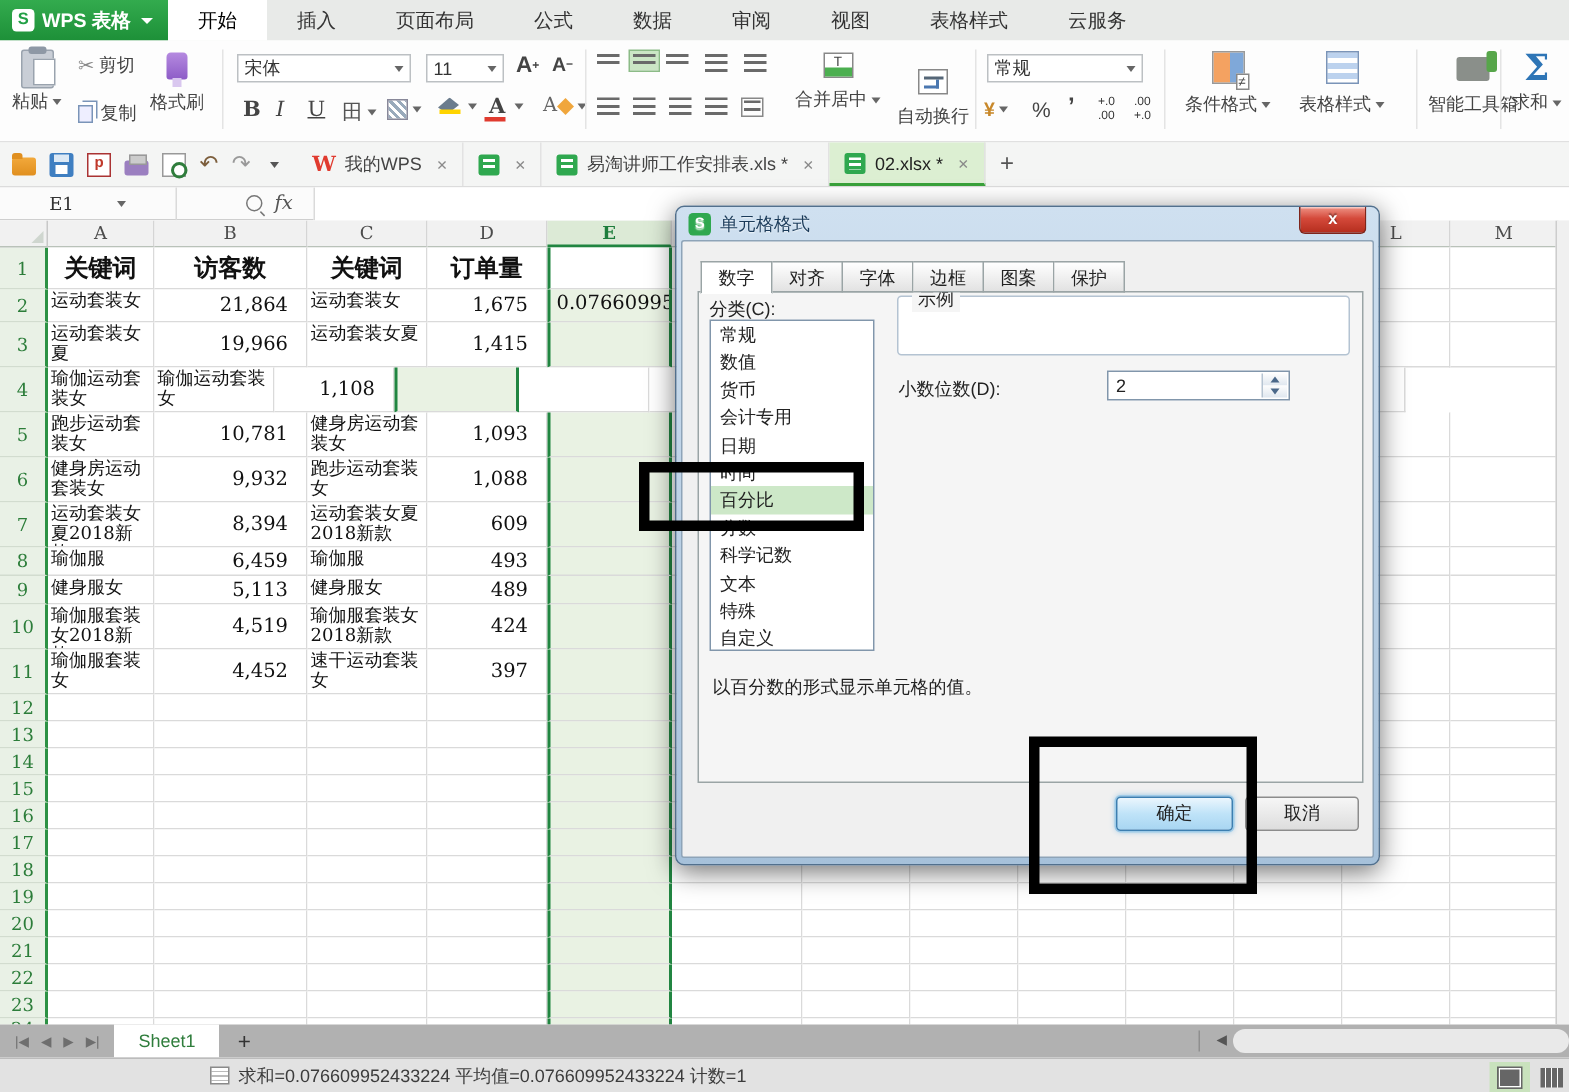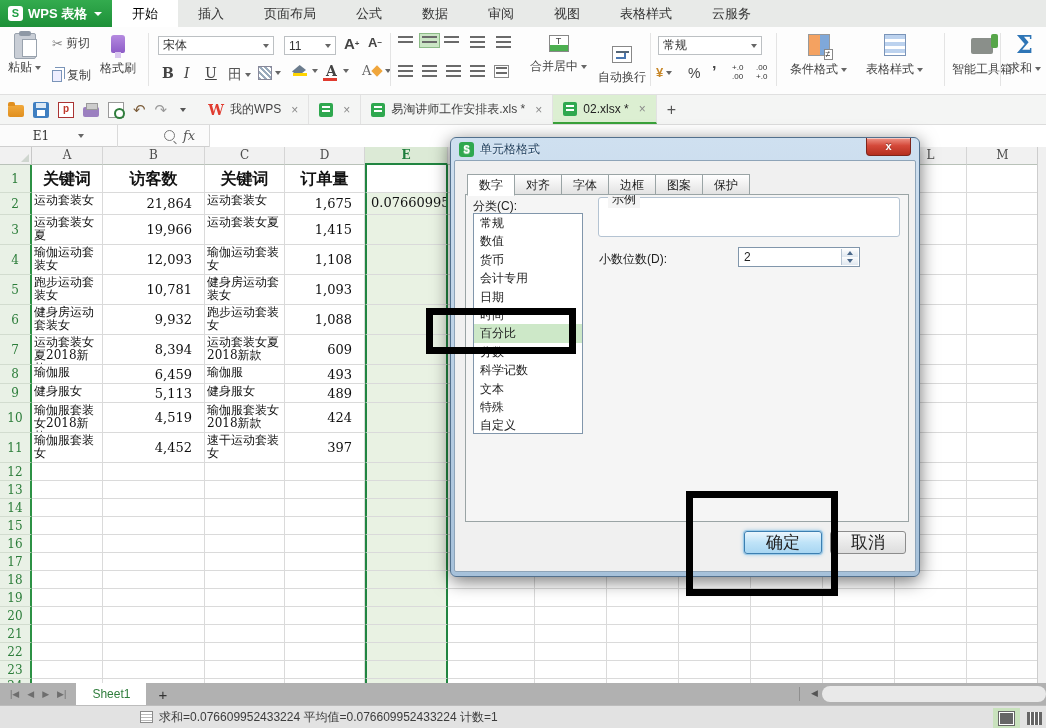--- a/index.html
+++ b/index.html
@@ -121,21 +121,21 @@
   #samplebox{position:absolute;left:132px;top:2px;width:302px;height:40px;border:1px solid #b4c3d2;border-radius:3px;background:#fff}
   #samplelegend{position:absolute;left:142px;top:-4px;background:#f5f5f5;padding:0 4px}
   #declabel{position:absolute;left:133px;top:56px}
   #spin{position:absolute;left:272px;top:52px;width:122px;height:20px;background:#fff;border:1px solid #8196ab;display:flex;align-items:center;padding-left:5px;font-size:12px}
   #spinbtns{position:absolute;right:1px;top:1px;width:17px;height:16px;display:flex;flex-direction:column;border-left:1px solid #b6c4d2}
   .sb{flex:1;background:linear-gradient(180deg,#fdfdfd,#dfe7ef);display:flex;align-items:center;justify-content:center}
   .sb .tri{width:0;height:0;border-left:3px solid transparent;border-right:3px solid transparent}
   .tri.up{border-bottom:4px solid #4a688a}
   .tri.dn{border-top:4px solid #4a688a}
   #ddesc{position:absolute;left:9px;top:255px;width:420px}
-  .dbtn{position:absolute;top:370px;height:23px;font-size:17px;text-align:center;line-height:21px;border-radius:3px}
+  .dbtn{position:absolute;top:370px;height:23px;font-size:12px;text-align:center;line-height:21px;border-radius:3px}
   #okbtn{left:289px;width:78px;background:linear-gradient(180deg,#ebf6fd,#bfe3f8 50%,#a8d6f2);border:1px solid #3c7fb1;box-shadow:0 0 0 1px #9ecbe8, 0 0 4px #7ab8e0}
   #cancelbtn{left:375px;width:76px;background:linear-gradient(180deg,#f6f6f6,#dddddd);border:1px solid #8c8c8c}
   
   .anno{position:absolute;border:7px solid #000;background:transparent;z-index:20}
   #anno1{left:426px;top:308px;width:150px;height:46px}
   #anno2{left:686px;top:491px;width:152px;height:105px}
 </style>
 </head>
 <body>
 
@@ -407,21 +407,20 @@
         <div class="cell c8" style="width: 72px;"></div>
         <div class="cell c9" style="width: 72px;"></div>
         <div class="cell c10" style="width: 72px;"></div>
         <div class="cell c11" style="width: 72px;"></div>
         <div class="cell c12" style="width: 72px;"></div>
         <div class="cell c13" style="width: 72px;"></div>
       </div>
       <div class="grow" style="height: 30px;">
         <div class="rh">4</div>
         <div class="cell c1" style="width: 71px;">瑜伽运动套装女</div>
-        <div class="cell c2" style="width: 102px;">12,093</div>
         <div class="cell c3" style="width: 80px;">瑜伽运动套装女</div>
         <div class="cell c4" style="width: 80px;">1,108</div>
         <div class="cell c5 ecell" style="width: 83px;"></div>
         <div class="cell c6" style="width: 87px;"></div>
         <div class="cell c7" style="width: 72px;"></div>
         <div class="cell c8" style="width: 72px;"></div>
         <div class="cell c9" style="width: 72px;"></div>
         <div class="cell c10" style="width: 72px;"></div>
         <div class="cell c11" style="width: 72px;"></div>
         <div class="cell c12" style="width: 72px;"></div>
@@ -789,20 +788,21 @@
         <span>2</span>
         <span id="spinbtns">
           <span class="sb">
               <span class="tri up"></span>
             </span>
           <span class="sb">
               <span class="tri dn"></span>
             </span>
         </span>
       </div>
+      <div id="ddesc">以百分数的形式显示单元格的值。</div>
     </div>
     <div class="dbtn" id="okbtn">确定</div>
     <div class="dbtn" id="cancelbtn">取消</div>
   </div>
 </div>
 
 <div class="anno" id="anno1"></div>
 <div class="anno" id="anno2"></div>
 
 <div id="sheettabs">

